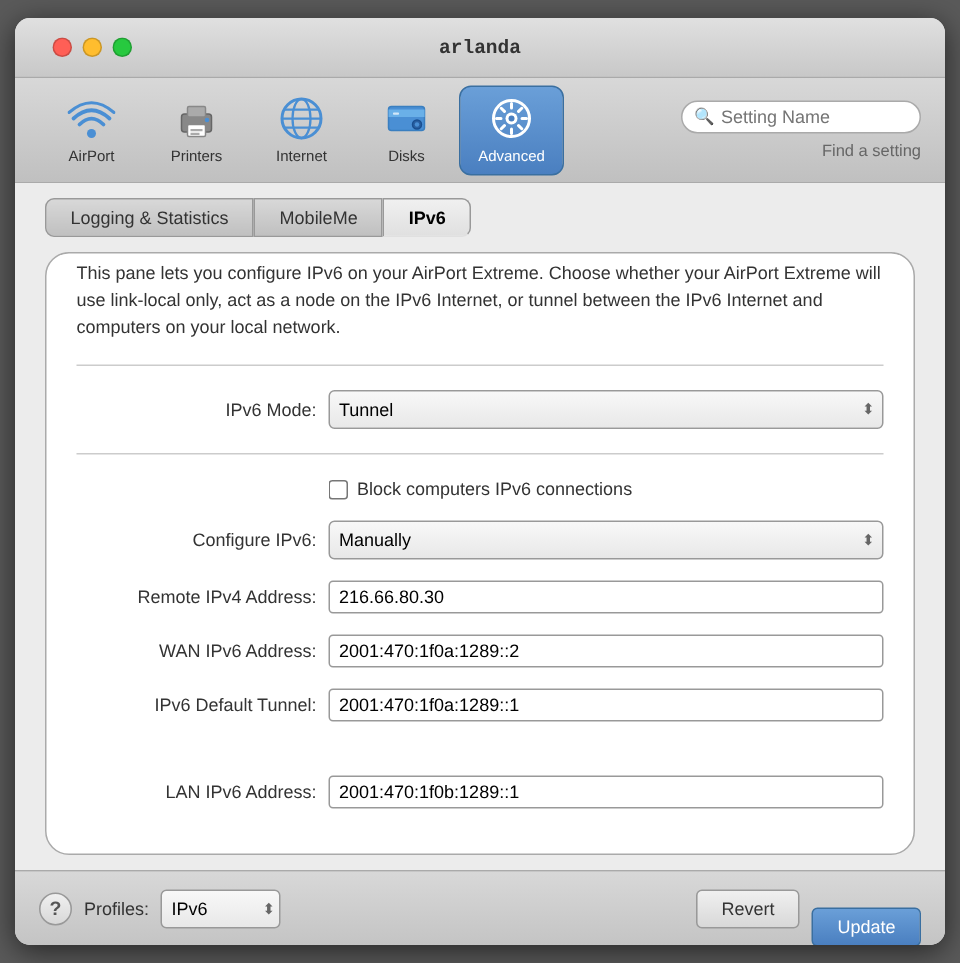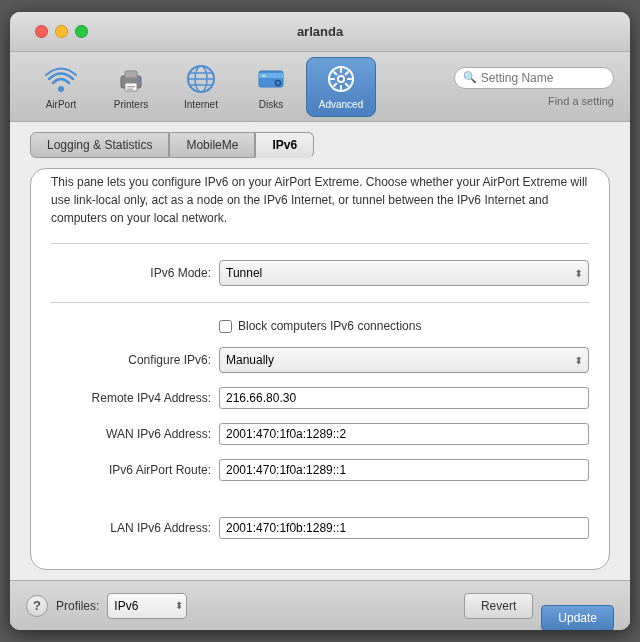--- a/index.html
+++ b/index.html
@@ -27,20 +27,21 @@
 
     
     .titlebar {
       background: linear-gradient(180deg, #e0e0e0 0%, #c8c8c8 100%);
       height: 40px;
       display: flex;
       align-items: center;
       padding: 0 25px;
       border-bottom: 1px solid #aaa;
       position: relative;
+      font-family: Liberation Mono, monospace;
     }
     .traffic-lights {
       display: flex;
       gap: 7px;
     }
     .traffic-light {
       width: 13px;
       height: 13px;
       border-radius: 50%;
       border: 1px solid rgba(0,0,0,0.2);
@@ -458,21 +459,21 @@
         <span class="form-label">Remote IPv4 Address:</span>
         <input class="form-input" type="text" value="216.66.80.30" style="">
       </div>
 
       <div class="form-row">
         <span class="form-label">WAN IPv6 Address:</span>
         <input class="form-input" type="text" value="2001:470:1f0a:1289::2" style="">
       </div>
 
       <div class="form-row">
-        <span class="form-label">IPv6 AirPort Route:</span>
+        <span class="form-label">IPv6 Default Tunnel:</span>
         <input class="form-input" type="text" value="2001:470:1f0a:1289::1" style="">
       </div>
 
       <div style="height:8px;"></div>
 
       <div class="form-row">
         <span class="form-label">LAN IPv6 Address:</span>
         <input class="form-input" type="text" value="2001:470:1f0b:1289::1" style="">
       </div>
     </div>

